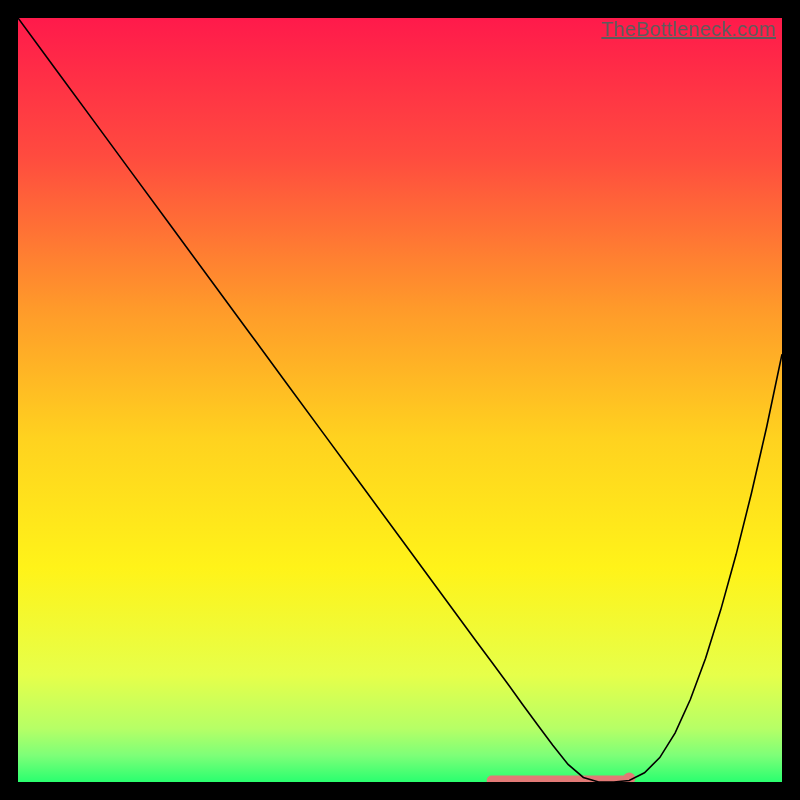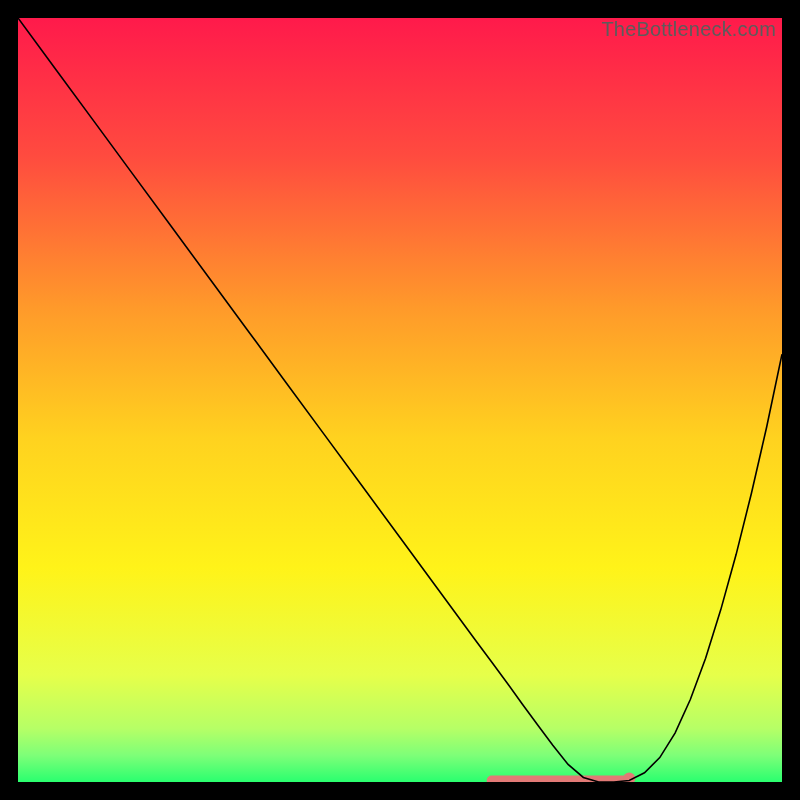--- a/index.html
+++ b/index.html
@@ -28,20 +28,21 @@
   }
   .watermark {
     position: absolute;
     top: 0;
     right: 6px;
     font-size: 20px;
     font-weight: 500;
     color: #5c5c5c;
     letter-spacing: 0.2px;
     user-select: none;
+    text-decoration: underline;
   }
 </style>
 </head>
 <body>
 
 <div class="frame">
   <svg class="plot" viewBox="0 0 764 764" preserveAspectRatio="none">
     <defs>
       <linearGradient id="bg-grad" x1="0" y1="0" x2="0" y2="1">
           <stop offset="0%" stop-color="#ff1a4b"></stop>

